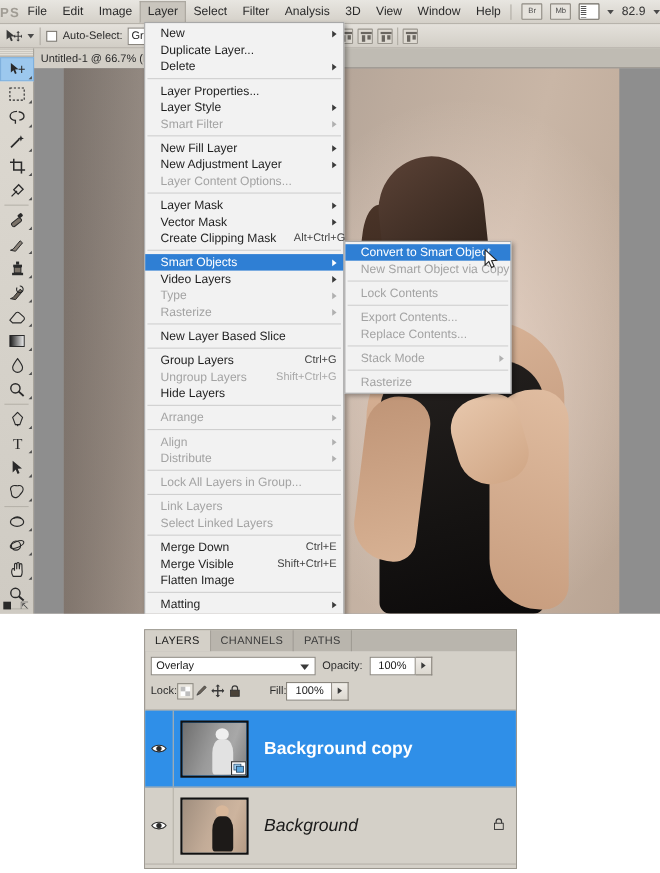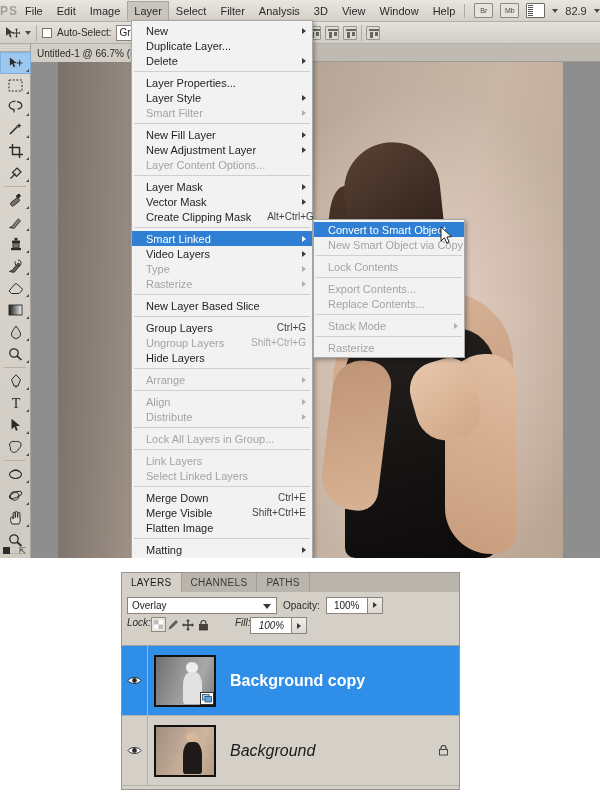--- a/index.html
+++ b/index.html
@@ -212,21 +212,21 @@
   #smart-submenu {
     position: absolute; left: 313px; top: 219px; width: 152px;
     background: #f2f2f2; border: 1px solid #a8a8a8;
     box-shadow: 2px 2px 4px rgba(0,0,0,0.3);
     padding: 2px 0; z-index: 50;
   }
   #cursor { position: absolute; left: 440px; top: 226px; z-index: 60; pointer-events: none; }
 
   
   #layers-panel {
-    position: absolute; left: 121px; top: 572px; width: 339px; height: 218px;
+    position: absolute; left: 131px; top: 572px; width: 339px; height: 218px;
     background: #d4d0c8; border: 1px solid #9a968e;
   }
   #lp-tabs { height: 19px; background: #b9b5ad; display: flex; align-items: flex-end; }
   .lp-tab {
     height: 19px; padding: 0 9px; display: flex; align-items: center;
     font-size: 10px; letter-spacing: 0.3px; color: #3a3a3a;
     border-right: 1px solid #a09c94;
   }
   .lp-tab.act { background: #d4d0c8; color: #1a1a1a; }
   #lp-row1 { height: 23px; display: flex; align-items: center; padding: 3px 5px 0 5px; gap: 6px; }
@@ -237,21 +237,21 @@
   }
   .blend-select .cv { width:0;height:0;border-left:4px solid transparent;border-right:4px solid transparent;border-top:5px solid #3a3a3a; position:absolute; right:5px; top:6px; }
   .fld-label { font-size: 10px; color: #2a2a2a; }
   .numfield {
     width: 42px; height: 17px; border: 1px solid #8a867e; background: #fff;
     font-size: 10px; color: #1a1a1a; display: flex; align-items: center; justify-content: center;
   }
   .spin { width: 15px; height: 17px; border: 1px solid #8a867e; border-left: none;
     background: linear-gradient(#f0ede8,#dcd8d0); display: flex; align-items: center; justify-content: center; }
   .spin .t { width:0;height:0;border-top:3px solid transparent;border-bottom:3px solid transparent;border-left:4px solid #3a3a3a; }
-  #lp-row2 { height: 24px; display: flex; align-items: flex-start; padding: 2px 5px 0 5px; gap: 0; font-style: italic; }
+  #lp-row2 { height: 24px; display: flex; align-items: center; padding: 2px 5px 0 5px; gap: 0; }
   .lock-ic { width: 15px; height: 15px; display: flex; align-items: center; justify-content: center; color: #3a3a3a; }
   .lock-ic.boxed { border: 1px solid #8e8a82; background: #e8e4dc; }
 
   #lp-list { position: absolute; left: 0; top: 72px; right: 0; bottom: 0; background: #d4d0c8; border-top: 1px solid #a6a29a; }
   .layer-row { height: 70px; display: flex; align-items: center; border-bottom: 1px solid #b6b2aa; position: relative; }
   .layer-row.selected { background: #2f8fe8; }
   .eye-cell { width: 26px; display: flex; align-items: center; justify-content: center; border-right: 1px solid #b6b2aa; height: 100%; }
   .eye-box { width: 17px; height: 15px; display: flex; align-items: center; justify-content: center; }
   .thumb-cell { width: 74px; display: flex; align-items: center; justify-content: center; position: relative; }
   .thumb { width: 62px; height: 52px; border: 2px solid #111; position: relative; overflow: hidden; }
@@ -625,21 +625,21 @@
         <div class="mrow">
           <span class="lbl">Vector Mask</span>
           <span class="arr"></span>
         </div>
         <div class="mrow">
           <span class="lbl">Create Clipping Mask</span>
           <span class="acc">Alt+Ctrl+G</span>
         </div>
         <div class="msep"></div>
         <div class="mrow hi">
-          <span class="lbl">Smart Linked</span>
+          <span class="lbl">Smart Objects</span>
           <span class="arr"></span>
         </div>
         <div class="mrow">
           <span class="lbl">Video Layers</span>
           <span class="arr"></span>
         </div>
         <div class="mrow dis">
           <span class="lbl">Type</span>
           <span class="arr"></span>
         </div>

